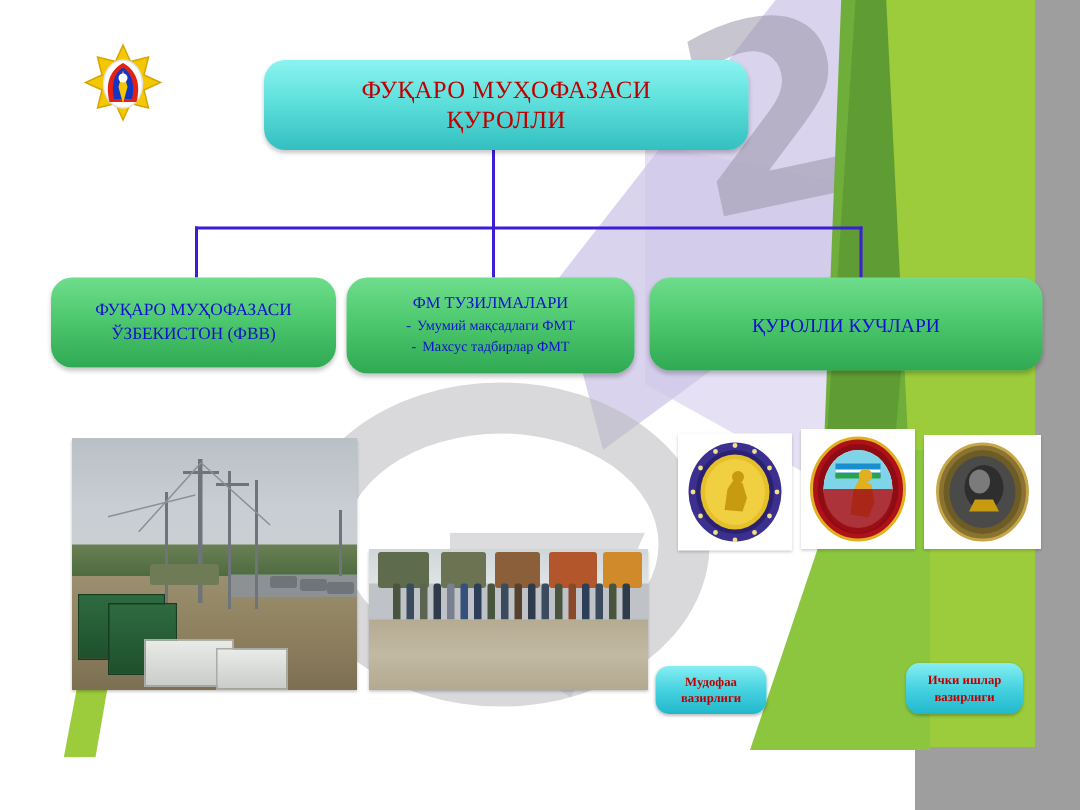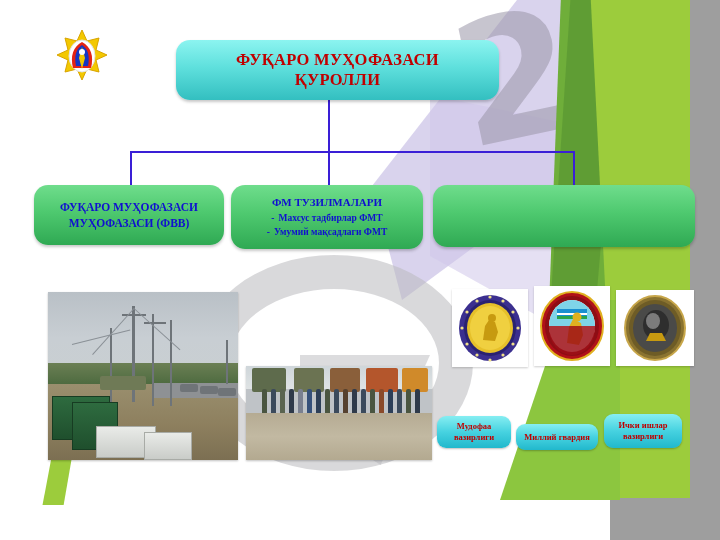--- a/index.html
+++ b/index.html
@@ -84,21 +84,21 @@
     background:#9ccc3c;
     clip-path:polygon(72% 0%, 100% 0%, 54% 100%, 22% 100%);
   }
 
   
   .node{
     position:absolute;
     border-radius:14px;
     text-align:right;
     color:#c00000;
-    font-weight:700;
+    font-weight:400;
     box-shadow:0 2px 3px rgba(0,0,0,.22);
     display:flex;flex-direction:column;align-items:center;justify-content:center;
   }
   .node .ln{display:block;white-space:nowrap;}
 
   .n-root{
     left:176px;top:40px;width:323px;height:60px;
     background:linear-gradient(180deg,#8cf4f0 0%,#5fe0dd 45%,#33bfc0 100%);
     font-size:16.5px;line-height:20px;letter-spacing:.3px;
   }
@@ -159,20 +159,21 @@
   .e2{left:534px;top:286px;width:76px;height:80px;}
   .e3{left:616px;top:290px;width:78px;height:76px;}
 
   
   .pill{
     position:absolute;border-radius:9px;text-align:center;
     background:linear-gradient(180deg,#86eef2 0%,#46d2e0 50%,#21b8cc 100%);
     color:#c00000;font-weight:700;font-size:8.5px;line-height:11px;
     display:flex;align-items:center;justify-content:center;flex-direction:column;
     box-shadow:0 1px 2px rgba(0,0,0,.25);
+    margin-top:28px;
   }
   .pl1{left:437px;top:416px;width:74px;height:32px;}
   .pl2{left:516px;top:424px;width:82px;height:26px;}
   .pl3{left:604px;top:414px;width:78px;height:34px;}
 
   
   .logo{position:absolute;left:55px;top:28px;width:54px;height:54px;}
 </style>
 </head>
 <body>
@@ -214,34 +215,35 @@
   <div class="conn c-v-m"></div>
   <div class="conn c-v-r"></div>
 
   <div class="node n-root">
     <span class="ln">ФУҚАРО МУҲОФАЗАСИ</span>
     <span class="ln">ҚУРОЛЛИ</span>
   </div>
 
   <div class="node n-green n-left">
     <span class="ln">ФУҚАРО МУҲОФАЗАСИ</span>
-    <span class="ln">МУҲОФАЗАСИ (ФВВ)</span>
+    <span class="ln">ЎЗБЕКИСТОН (ФВВ)</span>
   </div>
 
   <div class="node n-green n-mid">
     <span class="head">ФМ ТУЗИЛМАЛАРИ</span>
     <span class="sub">
+      <span class="dash">-</span><span>Умумий мақсадлаги ФМТ</span>
+    </span>
+    <span class="sub">
       <span class="dash">-</span><span>Махсус тадбирлар ФМТ</span>
     </span>
-    <span class="sub">
-      <span class="dash">-</span><span>Умумий мақсадлаги ФМТ</span>
-    </span>
   </div>
 
   <div class="node n-green n-right">
+    <span class="ln">ҚУРОЛЛИ КУЧЛАРИ</span>
   </div>
 
   <div class="photo ph1">
     <div class="p1-sky"></div>
     <div class="p1-trees"></div>
     <div class="p1-ground"></div>
     <div class="p1-road"></div>
 
     <div class="p1-mast" style="left:84px;top:14px;width:3px;height:96px;"></div>
     <div class="p1-mast" style="left:104px;top:22px;width:2px;height:92px;"></div>
@@ -345,21 +347,18 @@
       <ellipse cx="33" cy="28" rx="7" ry="8" fill="#8f8f8f" opacity=".8"></ellipse>
       <path d="M26 48 L30 40 L42 40 L46 48 Z" fill="#c79a10"></path>
       <ellipse cx="35" cy="35" rx="30" ry="32" fill="none" stroke="#c7a64a" stroke-width="2"></ellipse>
     </svg>
   </div>
 
   <div class="pill pl1">
     <span>Мудофаа</span>
     <span>вазирлиги</span>
   </div>
-  <div class="pill pl2">
-    <span>Миллий гвардия</span>
-  </div>
   <div class="pill pl3">
     <span>Ички ишлар</span>
     <span>вазирлиги</span>
   </div>
 
 </div>
 
 </body></html>

